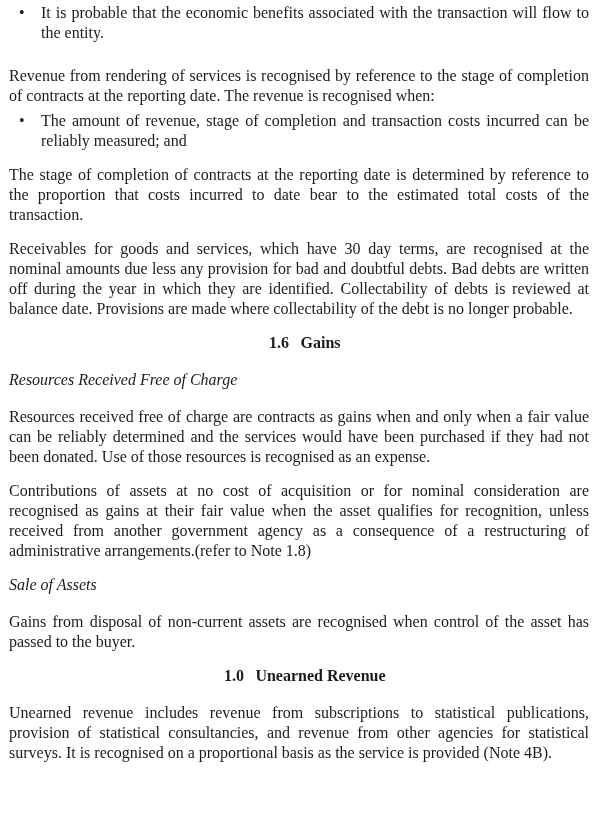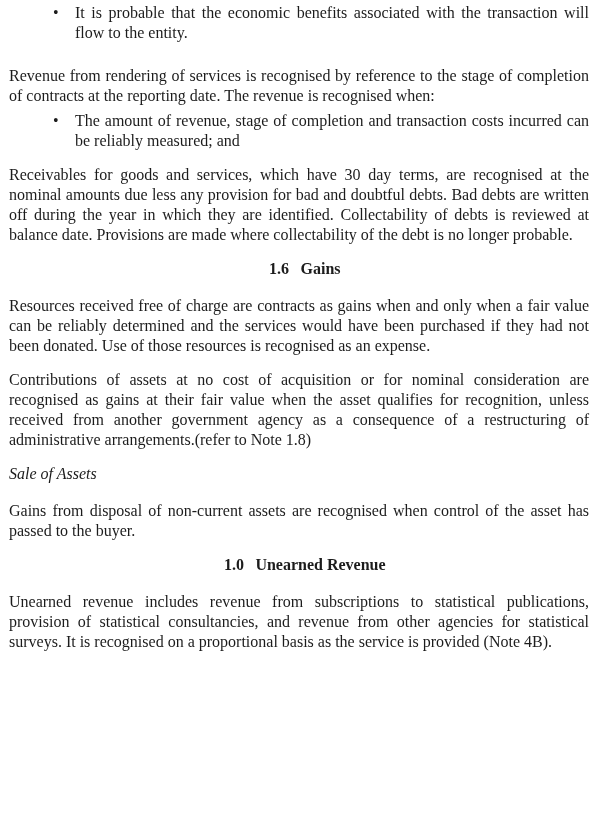--- a/index.html
+++ b/index.html
@@ -21,21 +21,21 @@
   .para { margin: 0 0 14px 0; }
   .para.lead-in { margin-bottom: 5px; }
   .bullet-list {
     list-style: none;
     margin: 0 0 14px 0;
     padding: 0;
   }
   .bullet-list.first { margin-bottom: 23px; }
   .bullet-item {
     position: relative;
-    margin-left: 66px;
+    margin-left: 32px;
   }
   .bullet-item::before {
     content: "\2022";
     position: absolute;
     left: -22px;
     top: 0;
   }
   .section-heading {
     font-weight: bold;
     font-size: 16px;
@@ -60,27 +60,29 @@
   <ul class="bullet-list first">
     <li class="bullet-item">It is probable that the economic benefits associated with the transaction will flow to the entity.</li>
   </ul>
 
   <p class="para lead-in">Revenue from rendering of services is recognised by reference to the stage of completion of contracts at the reporting date. The revenue is recognised when:</p>
 
   <ul class="bullet-list">
     <li class="bullet-item">The amount of revenue, stage of completion and transaction costs incurred can be reliably measured; and</li>
   </ul>
 
+  <p class="para">The stage of completion of contracts at the reporting date is determined by reference to the proportion that costs incurred to date bear to the estimated total costs of the transaction.</p>
 
   <p class="para">Receivables for goods and services, which have 30 day terms, are recognised at the nominal amounts due less any provision for bad and doubtful debts.  Bad debts are written off during the year in which they are identified.  Collectability of debts is reviewed at balance date.  Provisions are made where collectability of the debt is no longer probable.</p>
 
   <h3 class="section-heading">
     <span class="heading-number">1.6</span><span>Gains</span>
   </h3>
 
+  <p class="subheading">Resources Received Free of Charge</p>
 
   <p class="para">Resources received free of charge are contracts as gains when and only when a fair value can be reliably determined and the services would have been purchased if they had not been donated. Use of those resources is recognised as an expense.</p>
 
   <p class="para">Contributions of assets at no cost of acquisition or for nominal consideration are recognised as gains at their fair value when the asset qualifies for recognition, unless received from another government agency as a consequence of a restructuring of administrative arrangements.(refer to Note 1.8)</p>
 
   <p class="subheading">Sale of Assets</p>
 
   <p class="para">Gains from disposal of non-current assets are recognised when control of the asset has passed to the buyer.</p>
 
   <h3 class="section-heading">

